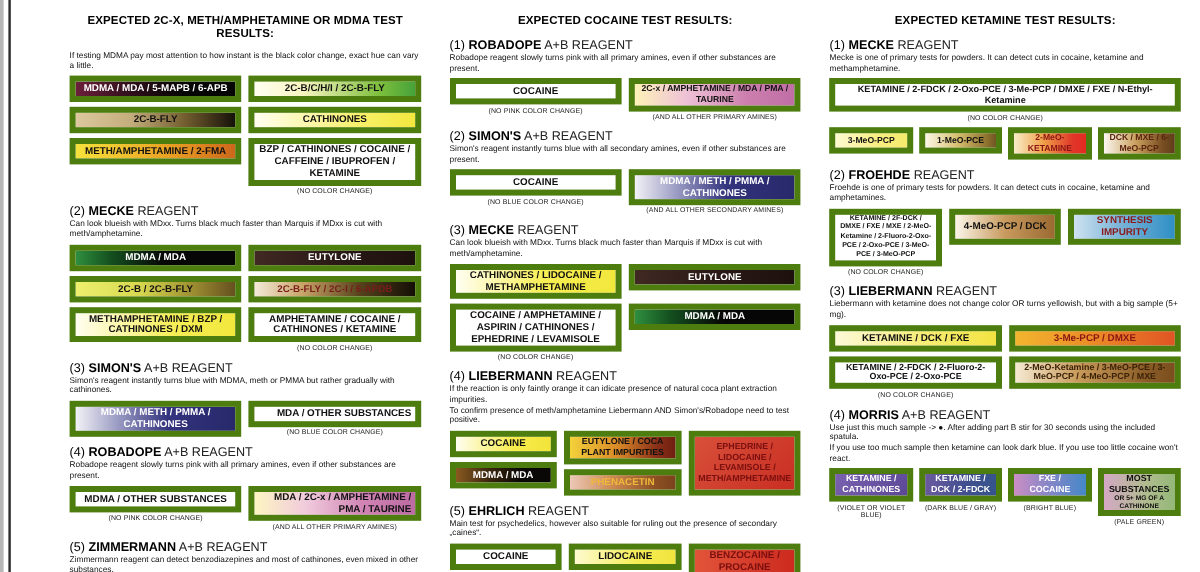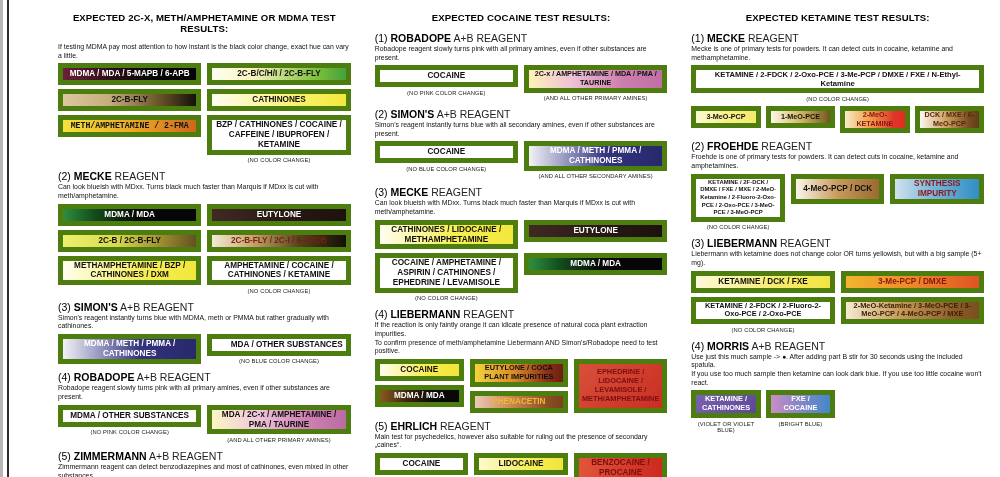--- a/index.html
+++ b/index.html
@@ -58,21 +58,21 @@
               <div class="box" style="background: linear-gradient(90deg, rgb(220, 200, 158) 0%, rgb(196, 173, 124) 35%, rgb(110, 90, 44) 70%, rgb(21, 16, 10) 100%); color: rgb(17, 17, 17);">
                 <span>2C-B-FLY</span>
               </div>
             </div>
           <div class="cell">
               <div class="box" style="background: linear-gradient(90deg, rgb(255, 254, 242) 0%, rgb(248, 240, 106) 65%, rgb(243, 232, 62) 100%); color: rgb(17, 17, 17);">
                 <span>CATHINONES</span>
               </div>
             </div>
           <div class="cell">
-              <div class="box" style="background: linear-gradient(90deg, rgb(246, 226, 60) 0%, rgb(234, 165, 36) 55%, rgb(205, 103, 28) 100%); color: rgb(17, 17, 17); font-family: Liberation Mono, monospace;">
+              <div class="box" style="background: linear-gradient(90deg, rgb(246, 226, 60) 0%, rgb(234, 165, 36) 55%, rgb(205, 103, 28) 100%); color: rgb(17, 17, 17);">
                 <span>METH/AMPHETAMINE / 2-FMA</span>
               </div>
             </div>
           <div class="cell">
               <div class="box" style="background: rgb(255, 255, 255); color: rgb(17, 17, 17);">
                 <span>BZP / CATHINONES / COCAINE / CAFFEINE / IBUPROFEN / KETAMINE</span>
               </div>
               <div class="caption">(NO COLOR CHANGE)</div>
             </div>
         </div>
@@ -138,21 +138,21 @@
         <div class="sec-head"><span class="num">(4) </span><span class="name">ROBADOPE</span><span class="rest"> A+B REAGENT</span></div>
         <div class="sec-desc">Robadope reagent slowly turns pink with all primary amines, even if other substances are present.</div>
         <div class="grid2">
           <div class="cell">
               <div class="box" style="background: rgb(255, 255, 255); color: rgb(17, 17, 17);">
                 <span>MDMA / OTHER SUBSTANCES</span>
               </div>
               <div class="caption">(NO PINK COLOR CHANGE)</div>
             </div>
           <div class="cell">
-              <div class="box" style="background: linear-gradient(90deg, rgb(253, 245, 194) 0%, rgb(240, 203, 220) 32%, rgb(208, 131, 180) 68%, rgb(187, 107, 162) 100%); color: rgb(17, 17, 17);">
+              <div class="box" style="background: linear-gradient(90deg, rgb(253, 245, 194) 0%, rgb(240, 203, 220) 32%, rgb(208, 131, 180) 68%, rgb(187, 107, 162) 100%); color: rgb(17, 17, 17); text-align: right;">
                 <span>MDA / 2C-x / AMPHETAMINE / PMA / TAURINE</span>
               </div>
               <div class="caption">(AND ALL OTHER PRIMARY AMINES)</div>
             </div>
         </div>
       </div>
 
       <div class="sec">
         <div class="sec-head"><span class="num">(5) </span><span class="name">ZIMMERMANN</span><span class="rest"> A+B REAGENT</span></div>
         <div class="sec-desc">Zimmermann reagent can detect benzodiazepines and most of cathinones, even mixed in other substances.</div>
@@ -375,23 +375,36 @@
         <div class="sec-head"><span class="num">(4) </span><span class="name">MORRIS</span><span class="rest"> A+B REAGENT</span></div>
         <div class="sec-desc"><span>Use just this much sample -&gt; ●. After adding part B stir for 30 seconds using the included spatula.</span><br><span>If you use too much sample then ketamine can look dark blue. If you use too little cocaine won't react.</span></div>
         <div class="grid4">
           <div class="cell">
               <div class="box" style="min-height: 28px; font-size: 7.4px; background: linear-gradient(135deg, rgb(122, 98, 176) 0%, rgb(90, 71, 150) 100%); color: rgb(255, 255, 255);">
                 <span>KETAMINE / CATHINONES</span>
               </div>
               <div class="caption">(VIOLET OR VIOLET BLUE)</div>
             </div>
           <div class="cell">
+              <div class="box" style="min-height: 28px; font-size: 7.4px; background: linear-gradient(90deg, rgb(106, 90, 160) 0%, rgb(63, 79, 142) 60%, rgb(53, 84, 140) 100%); color: rgb(255, 255, 255);">
+                <span>KETAMINE / DCK / 2-FDCK</span>
+              </div>
+              <div class="caption">(DARK BLUE / GRAY)</div>
+            </div>
+          <div class="cell">
               <div class="box" style="min-height: 28px; font-size: 7.4px; background: linear-gradient(90deg, rgb(204, 142, 196) 0%, rgb(138, 134, 200) 45%, rgb(68, 136, 200) 100%); color: rgb(255, 255, 255);">
                 <span>FXE / COCAINE</span>
               </div>
               <div class="caption">(BRIGHT BLUE)</div>
             </div>
+          <div class="cell">
+              <div class="box" style="min-height: 28px; font-size: 7.4px; background: linear-gradient(90deg, rgb(212, 168, 196) 0%, rgb(176, 188, 142) 60%, rgb(148, 184, 120) 100%); color: rgb(17, 17, 17);">
+                <span>MOST SUBSTANCES</span>
+                <span class="sub">OR 5+ MG OF A CATHINONE</span>
+              </div>
+              <div class="caption">(PALE GREEN)</div>
+            </div>
         </div>
       </div>
     </div>
 
   </div>
 </div>
 
 </body></html>

